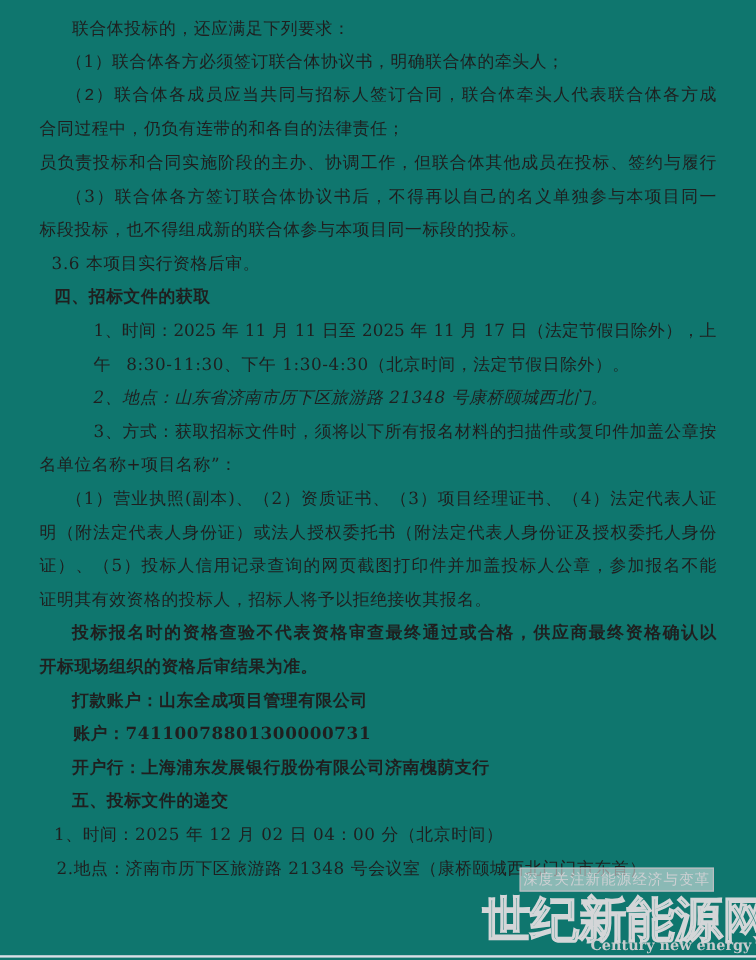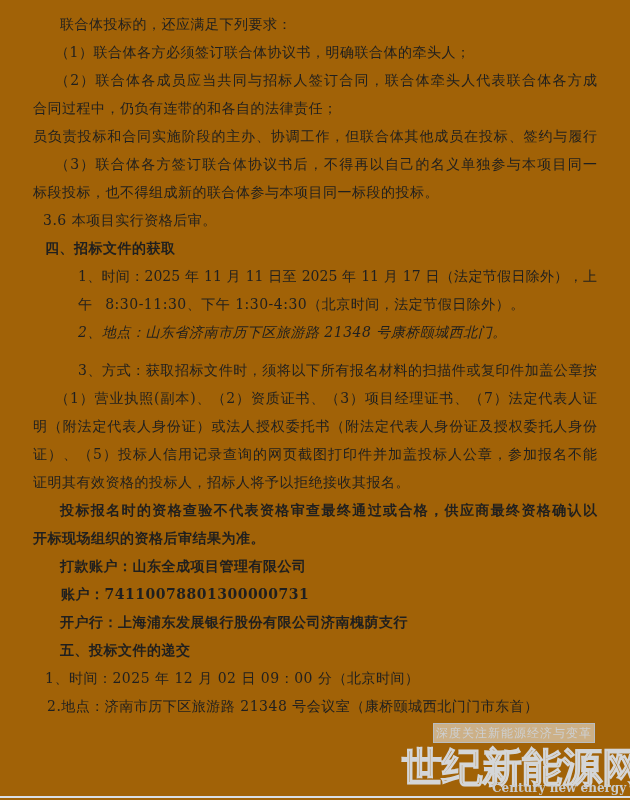--- a/index.html
+++ b/index.html
@@ -7,21 +7,21 @@
   body {
     background: #ffffff;
     font-family: "DejaVu Serif", "Liberation Serif", serif;
     overflow: hidden;
     position: relative;
   }
   .page {
     position: relative;
     width: 630px;
     height: 800px;
-    background: #a16207;
+    background: #0f766e;
     overflow: hidden;
   }
   #doc {
     position: absolute;
     top: 0; left: 0;
     width: 630px;
     padding: 10px 33px 0 33px;
     color: #1f1f1f;
   }
   .line {
@@ -90,42 +90,43 @@
   }
 </style>
 </head>
 <body>
 
 <div class="page">
 
   <div id="doc">
       <div class="line" style="padding-left: 27px;">联合体投标的，还应满足下列要求：</div>
       <div class="line" style="padding-left: 22px;">（1）联合体各方必须签订联合体协议书，明确联合体的牵头人；</div>
-      <div class="line justify" style="padding-left: 22px;">（2）联合体各成员应当共同与招标人签订合同，联合体牵头人代表联合体各方成</div>
+      <div class="line justify" style="padding-left: 22px; font-family: Liberation Mono, monospace;">（2）联合体各成员应当共同与招标人签订合同，联合体牵头人代表联合体各方成</div>
       <div class="line" style="padding-left: 0px;">合同过程中，仍负有连带的和各自的法律责任；</div>
       <div class="line justify" style="padding-left: 0px;">员负责投标和合同实施阶段的主办、协调工作，但联合体其他成员在投标、签约与履行</div>
       <div class="line justify" style="padding-left: 22px;">（3）联合体各方签订联合体协议书后，不得再以自己的名义单独参与本项目同一</div>
       <div class="line" style="padding-left: 0px;">标段投标，也不得组成新的联合体参与本项目同一标段的投标。</div>
       <div class="line" style="padding-left: 10px;">3.6 本项目实行资格后审。</div>
       <div class="line bold" style="padding-left: 12px;">四、招标文件的获取</div>
       <div class="line justify" style="padding-left: 45px;">1、时间：2025 年 11 月 11 日至 2025 年 11 月 17 日（法定节假日除外），上午</div>
       <div class="line" style="padding-left: 0px; text-align: center;">8:30-11:30、下午 1:30-4:30（北京时间，法定节假日除外）。</div>
       <div class="line" style="padding-left: 45px; font-style: italic;">2、地点：山东省济南市历下区旅游路 21348 号康桥颐城西北门。</div>
-      <div class="line justify" style="padding-left: 45px; margin-top: 10px;">3、方式：获取招标文件时，须将以下所有报名材料的扫描件或复印件加盖公章按</div>
-      <div class="line justify" style="padding-left: 22px;">（1）营业执照(副本)、（2）资质证书、（3）项目经理证书、（7）法定代表人证</div>
+      <div class="line justify" style="padding-left: 45px;">3、方式：获取招标文件时，须将以下所有报名材料的扫描件或复印件加盖公章按</div>
+      <div class="line" style="padding-left: 0px;">名单位名称+项目名称”：</div>
+      <div class="line justify" style="padding-left: 22px;">（1）营业执照(副本)、（2）资质证书、（3）项目经理证书、（4）法定代表人证</div>
       <div class="line justify" style="padding-left: 0px;">明（附法定代表人身份证）或法人授权委托书（附法定代表人身份证及授权委托人身份</div>
       <div class="line justify" style="padding-left: 0px;">证）、（5）投标人信用记录查询的网页截图打印件并加盖投标人公章，参加报名不能</div>
       <div class="line" style="padding-left: 0px;">证明其有效资格的投标人，招标人将予以拒绝接收其报名。</div>
       <div class="line bold justify" style="padding-left: 27px;">投标报名时的资格查验不代表资格审查最终通过或合格，供应商最终资格确认以</div>
       <div class="line bold" style="padding-left: 0px;">开标现场组织的资格后审结果为准。</div>
       <div class="line bold" style="padding-left: 27px;">打款账户：山东全成项目管理有限公司</div>
       <div class="line bold" style="padding-left: 28px;">账户：74110078801300000731</div>
       <div class="line bold" style="padding-left: 27px;">开户行：上海浦东发展银行股份有限公司济南槐荫支行</div>
       <div class="line bold" style="padding-left: 27px;">五、投标文件的递交</div>
-      <div class="line" style="padding-left: 12px;">1、时间：2025 年 12 月 02 日 09：00 分（北京时间）</div>
+      <div class="line" style="padding-left: 12px;">1、时间：2025 年 12 月 02 日 04：00 分（北京时间）</div>
       <div class="line" style="padding-left: 14px;">2.地点：济南市历下区旅游路 21348 号会议室（康桥颐城西北门门市东首）</div>
     </div>
 
   <div class="wm wm-slogan">
     <span>深度关注新能源经济与变革</span>
   </div>
   <div class="wm wm-brand">世纪新能源网</div>
   <div class="wm wm-en">Century new energy network</div>
 
   <div class="bottom-rule"></div>

